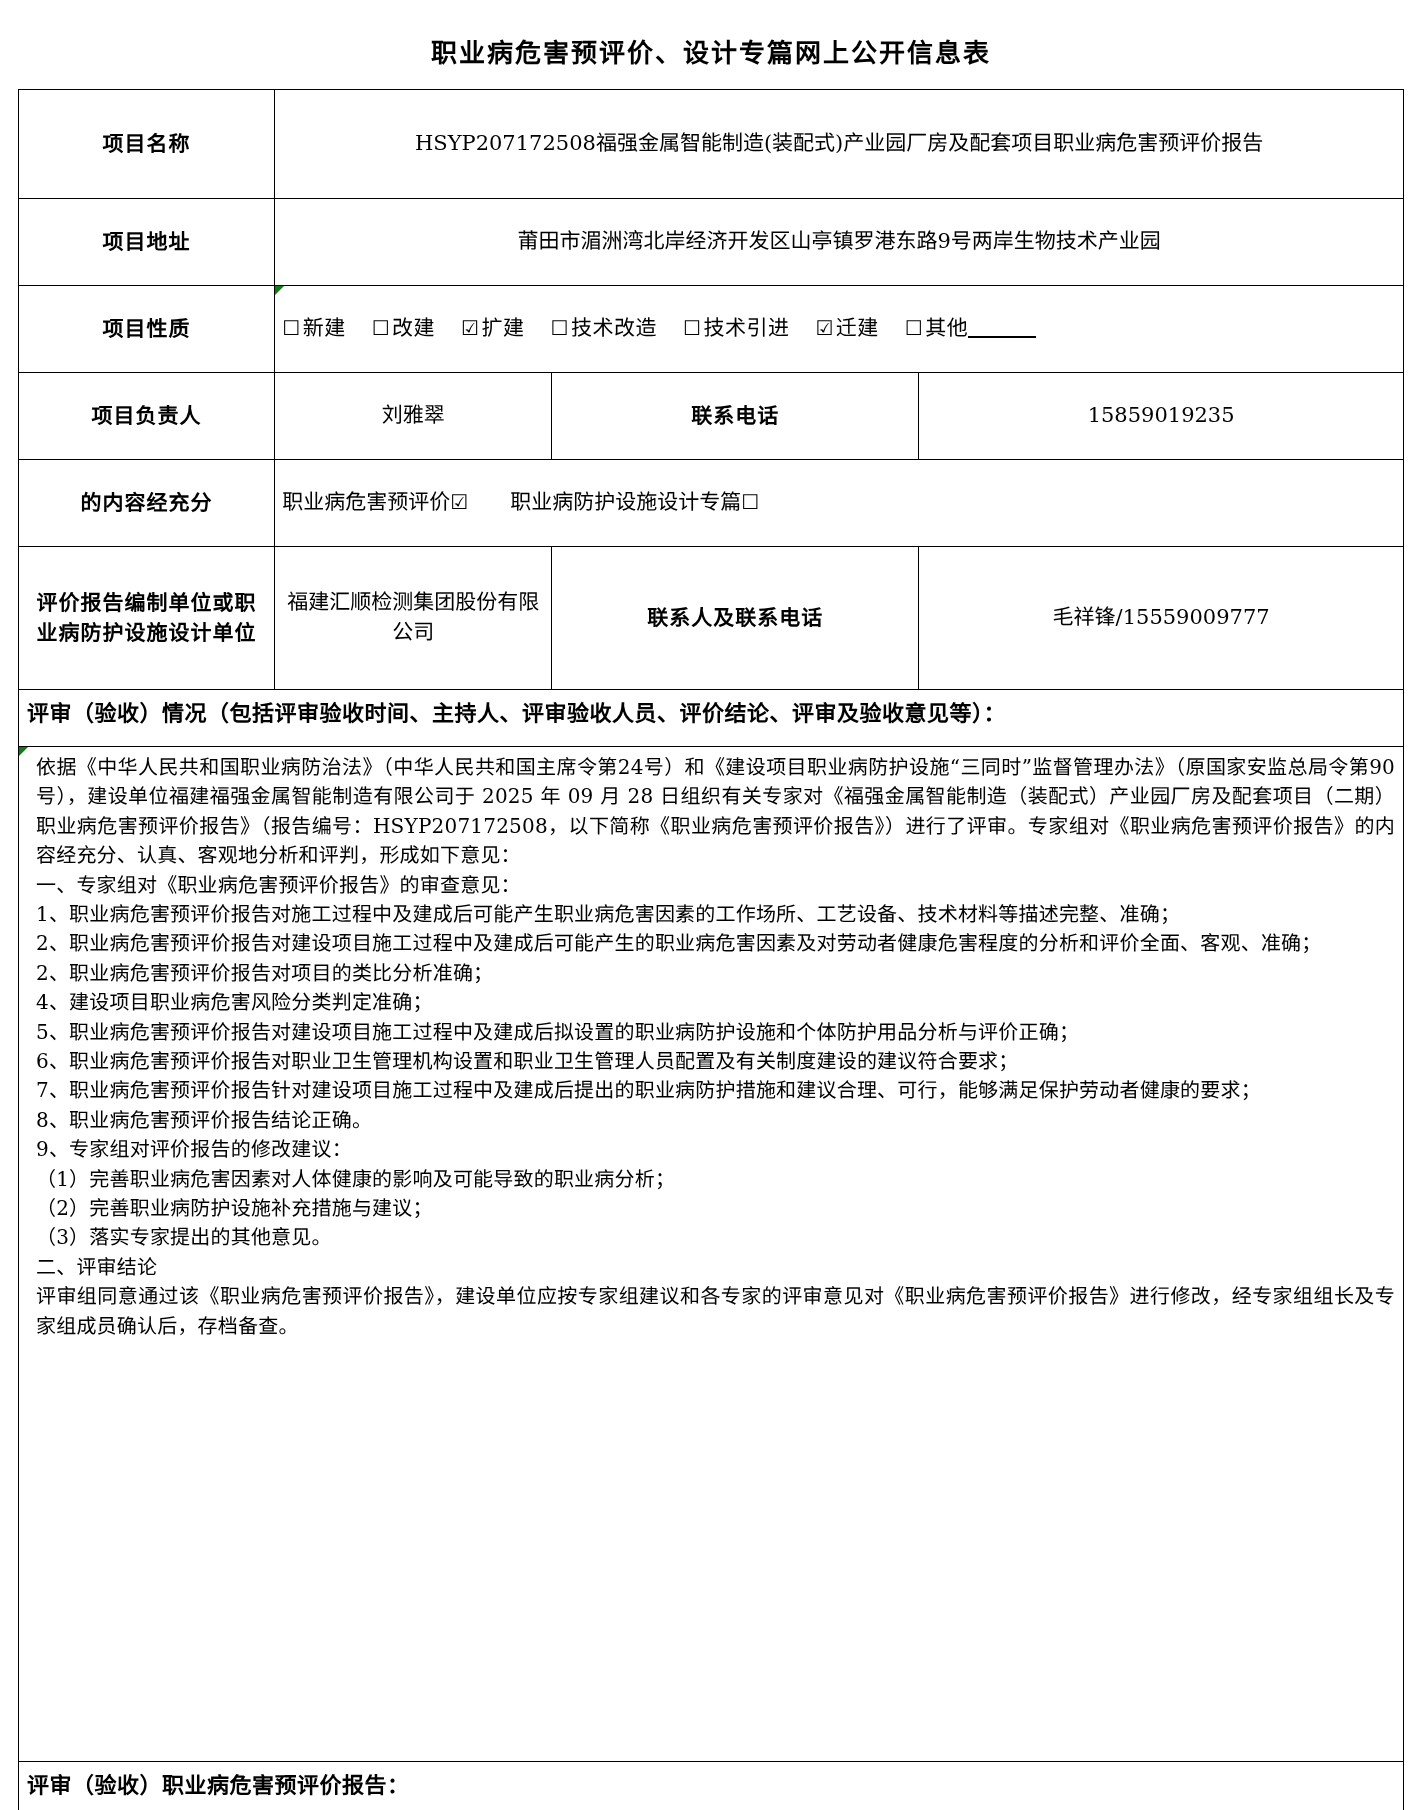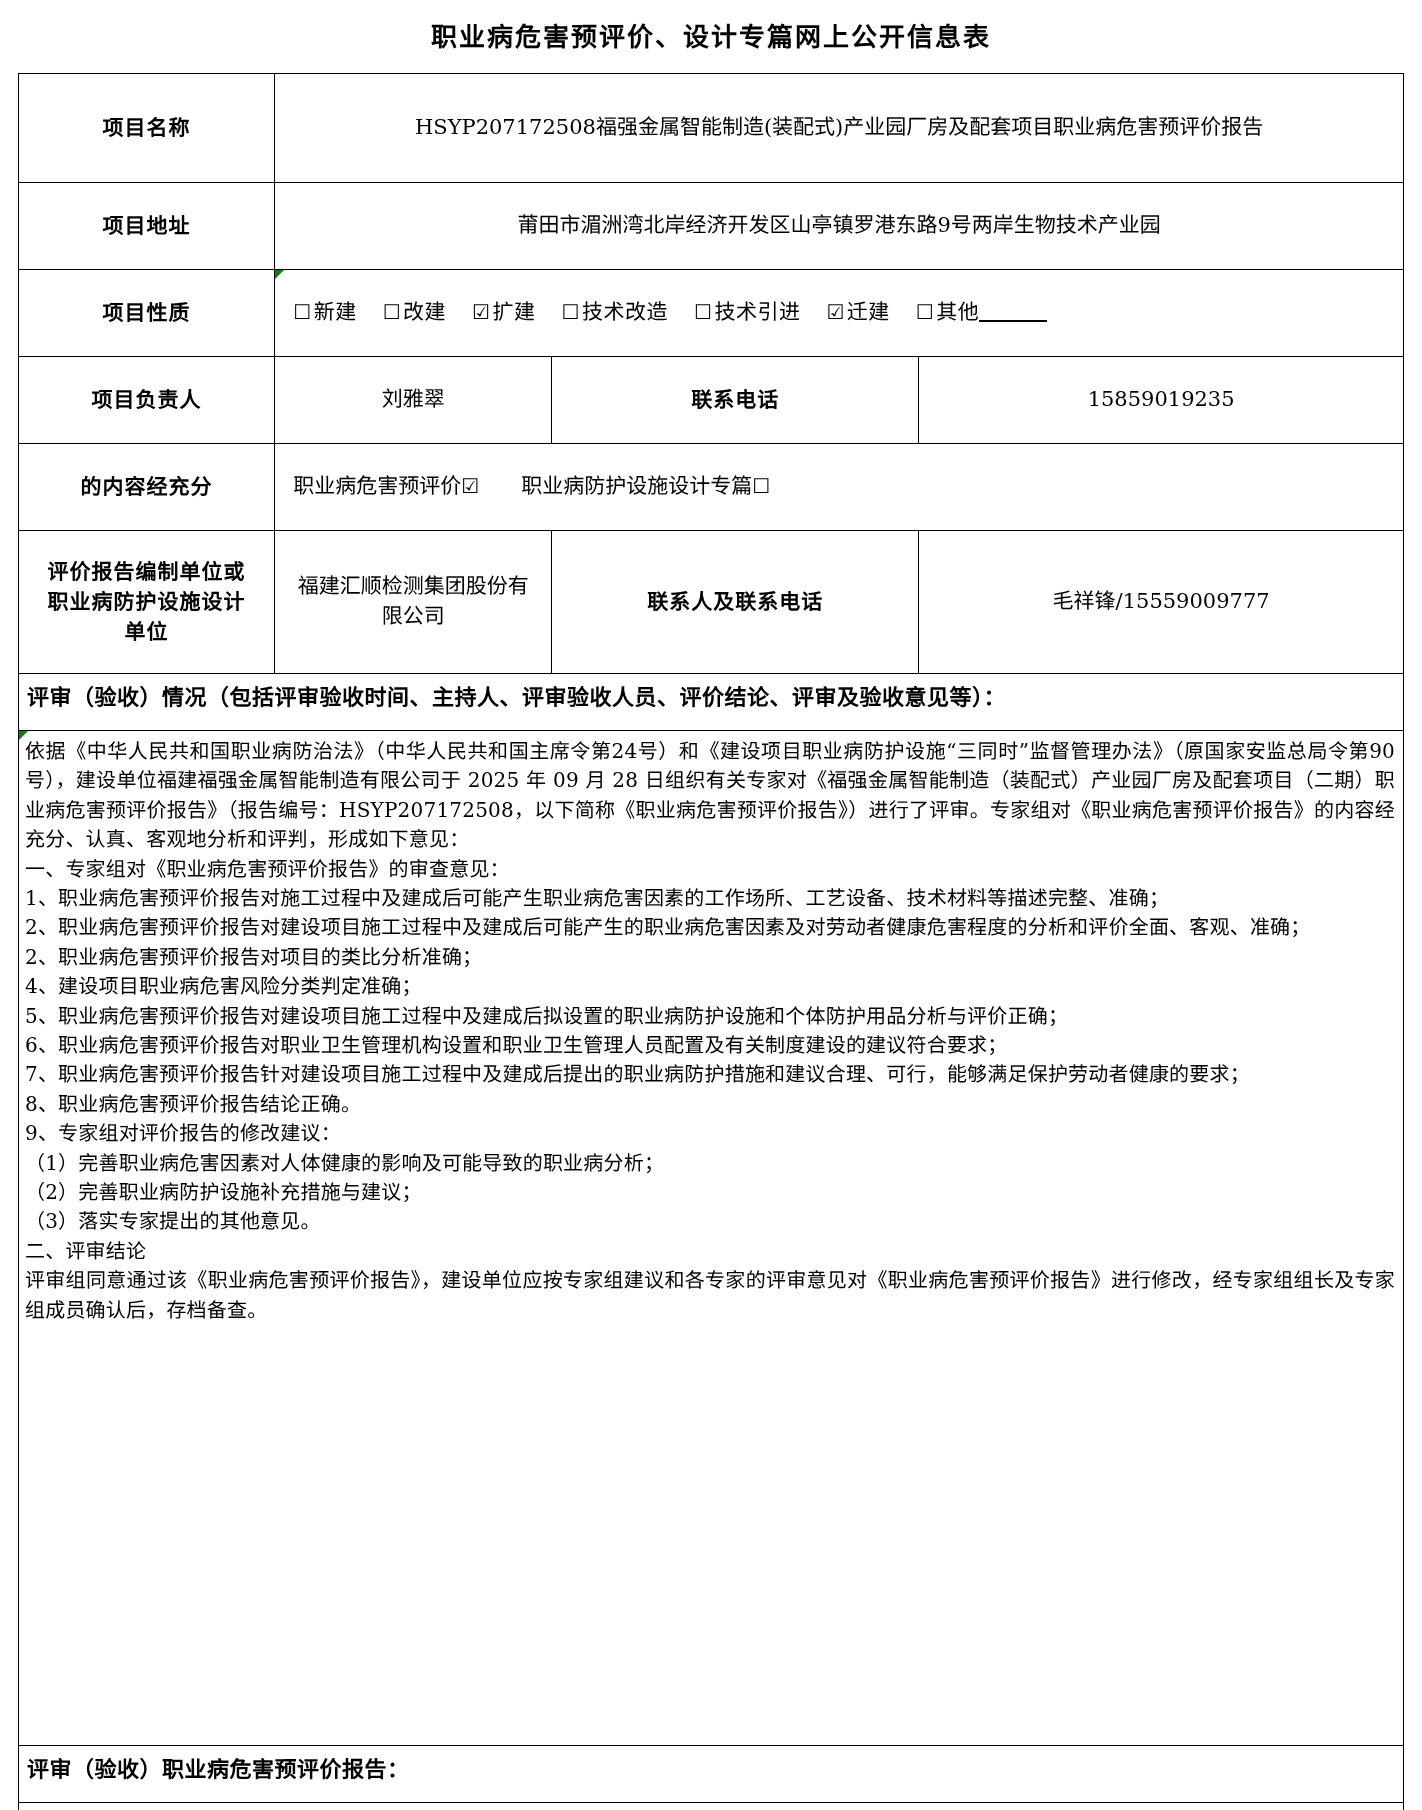--- a/index.html
+++ b/index.html
@@ -21,31 +21,31 @@
     position: relative;
     box-sizing: border-box;
     padding: 0 18px;
   }
   .doc-title {
     text-align: center;
     font-family: "DejaVu Serif", "Liberation Serif", serif;
     font-weight: bold;
     font-size: 26px;
     letter-spacing: 2px;
-    padding: 22px 0 20px 0;
+    padding: 38px 0 20px 0;
     line-height: 1.2;
   }
   table.form {
     width: 100%;
     border-collapse: collapse;
     table-layout: fixed;
   }
   table.form td {
     border: 1.6px solid #000000;
-    padding: 6px 18px;
+    padding: 6px 7px;
     vertical-align: middle;
     font-size: 21px;
     line-height: 1.42;
   }
   .lbl {
     text-align: center;
     font-weight: bold;
     letter-spacing: 1px;
     white-space: pre-line;
   }
@@ -106,21 +106,21 @@
     border-top: none;
     padding: 8px 8px 16px 8px;
     font-size: 22px;
     font-weight: bold;
     line-height: 1.45;
     letter-spacing: 0.5px;
   }
   .section-body {
     border: 1.6px solid #000000;
     border-top: none;
-    padding: 6px 8px 8px 6px;
+    padding: 6px 8px 8px 17px;
     font-size: 20px;
     line-height: 1.47;
     letter-spacing: 0.2px;
     position: relative;
   }
   .body-main { height: 1000px; }
   .body-last { min-height: 92px; }
   .para {
     margin: 0;
     text-align: justify;

